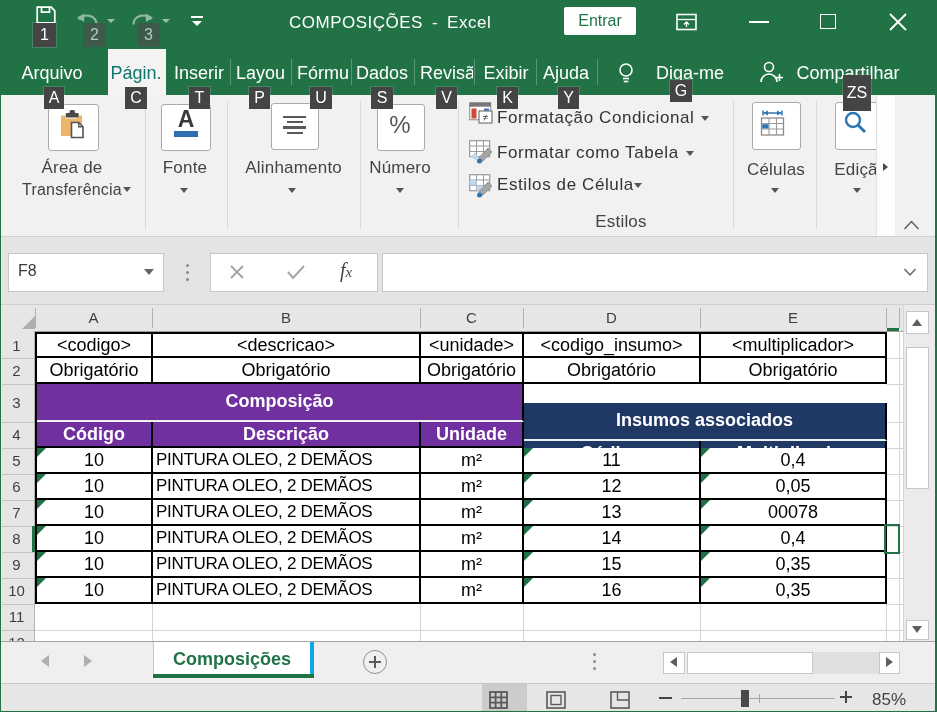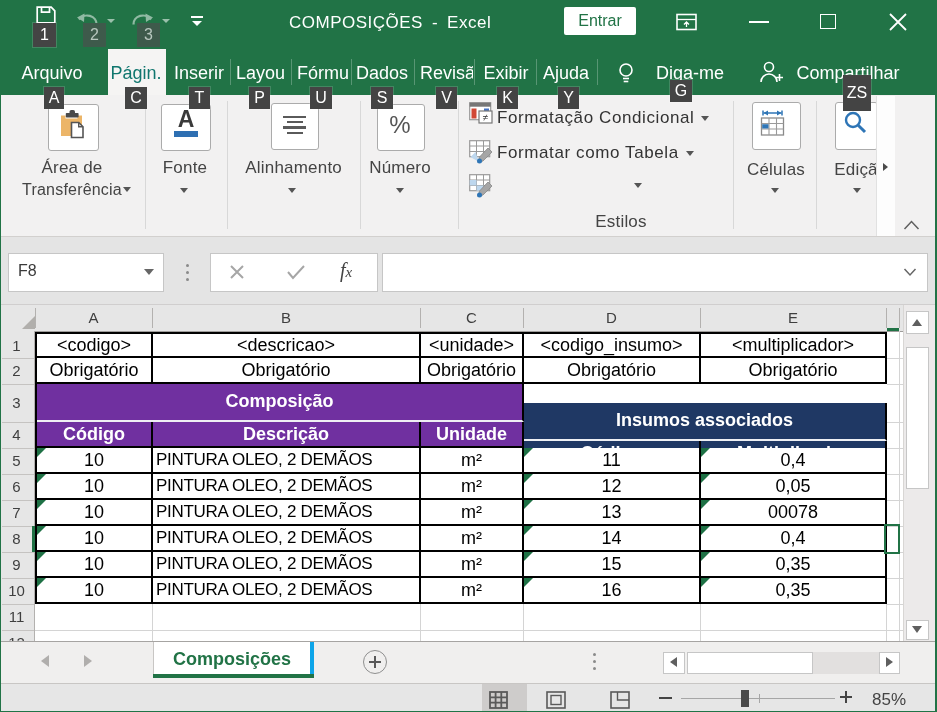--- a/index.html
+++ b/index.html
@@ -138,20 +138,21 @@
 <div class="est" style="left:497px;top:143px;">Formatar como Tabela</div>
 <div class="car" style="left:686px;top:151px;"></div>
 <svg class="ab" style="left:469px;top:174px;" width="25" height="24" viewBox="0 0 25 24">
 <rect x="0.7" y="0.7" width="20" height="16" fill="#fff" stroke="#9a9a9a" stroke-width="1.2"></rect>
 <path d="M0.7 6 h20 M0.7 11.5 h20 M7.5 0.7 v16 M14.5 0.7 v16" stroke="#9a9a9a" stroke-width="1"></path>
 <rect x="0.7" y="6" width="6.8" height="5.5" fill="#bdd7ee"></rect>
 <rect x="7.5" y="11.5" width="7" height="5.2" fill="#bdd7ee"></rect>
 <path d="M19 8 l4 4 l-9 9 l-5 1.5 l1.5 -5.5 z" fill="#a6a6a6" stroke="#888" stroke-width="0.8"></path>
 <circle cx="10.5" cy="21" r="2.5" fill="#2e75b6"></circle>
 </svg>
+<div class="est" style="left:497px;top:175px;">Estilos de Célula</div>
 <div class="car" style="left:634px;top:183px;"></div>
 <div class="glab" style="left:571px;top:212px;width:100px;">Estilos</div>
 <svg class="ab" style="left:759px;top:110px;" width="27" height="27" viewBox="0 0 27 27">
 <line x1="4.5" y1="3" x2="22.5" y2="3" stroke="#2e75b6" stroke-width="1.5"></line>
 <line x1="4" y1="0.5" x2="4" y2="5.5" stroke="#2e75b6" stroke-width="1.5"></line>
 <line x1="23" y1="0.5" x2="23" y2="5.5" stroke="#2e75b6" stroke-width="1.5"></line>
 <path d="M9 0.5 L4.5 3 L9 5.5 z" fill="#2e75b6"></path>
 <path d="M18 0.5 L22.5 3 L18 5.5 z" fill="#2e75b6"></path>
 <rect x="2.5" y="8" width="22" height="17" fill="#fff" stroke="#8a8a8a" stroke-width="1.3"></rect>
 <path d="M2.5 13.5 h22 M2.5 19 h22 M10 8 v17 M17.5 8 v17" stroke="#9a9a9a" stroke-width="1.1"></path>

